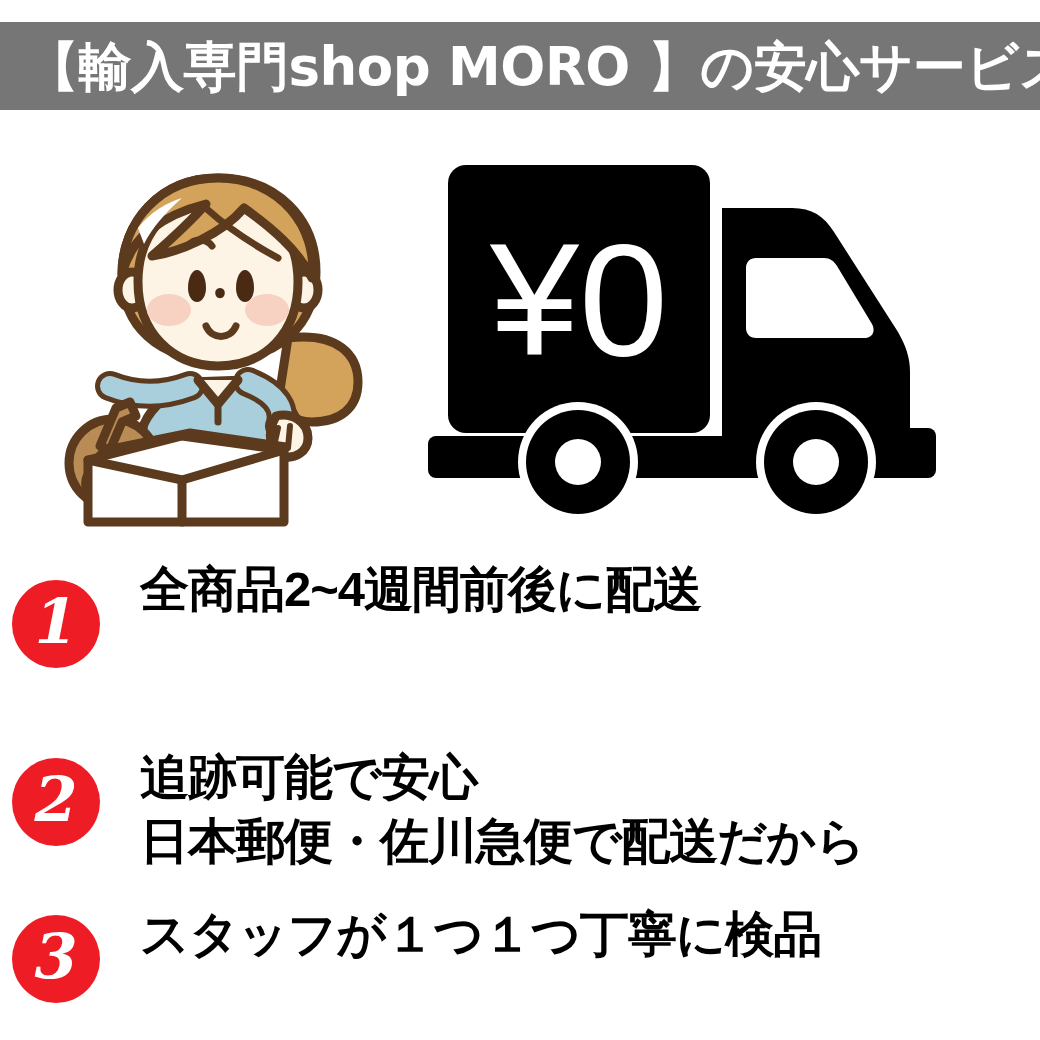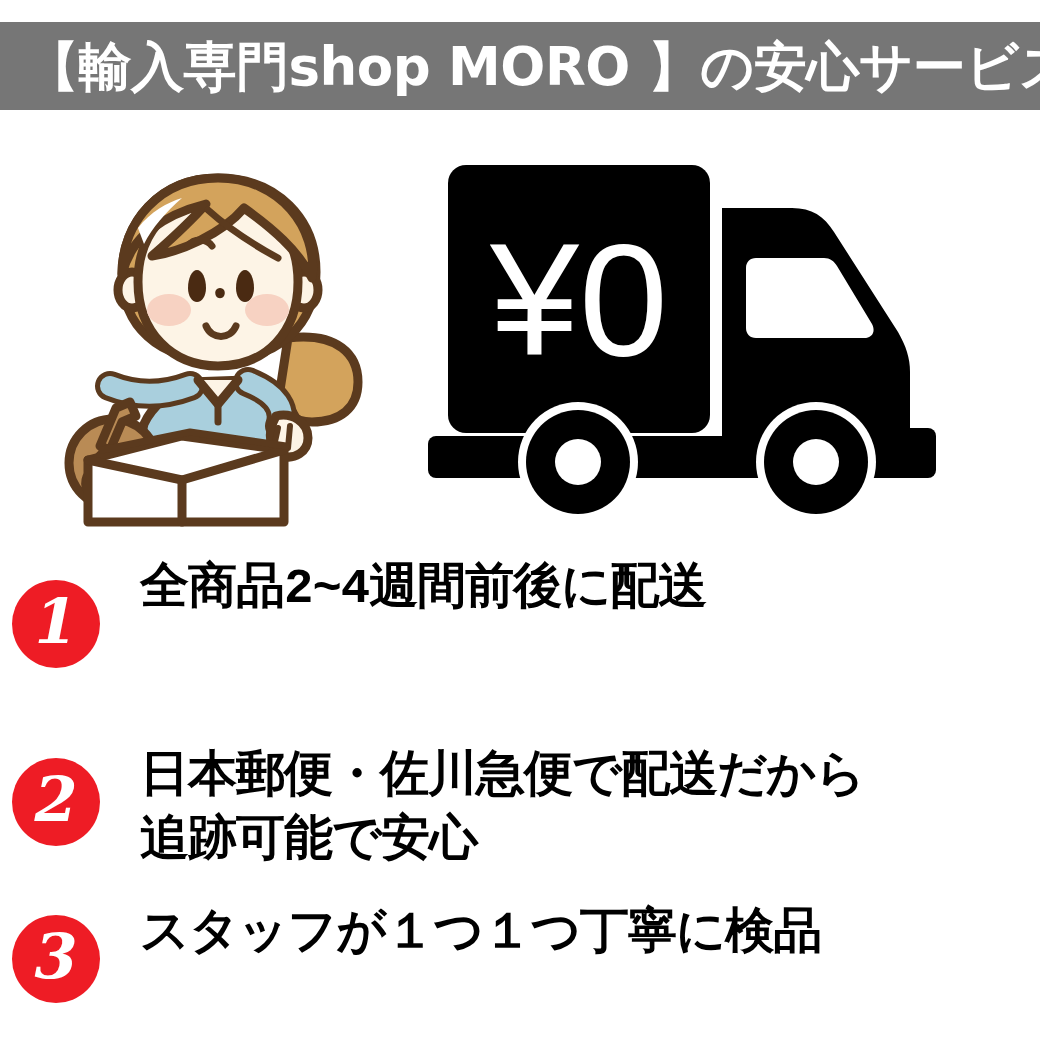--- a/index.html
+++ b/index.html
@@ -101,21 +101,21 @@
     font-style: italic;
     line-height: 1;
     transform: translateY(-2px);
   }
 
   .feature-text {
     position: absolute;
     left: 140px;
     width: 890px;
     color: #000000;
-    font-family: Liberation Mono, monospace;
+    font-family: Liberation Sans, sans-serif;
     font-weight: bold;
     font-size: 49px;
     line-height: 1.3;
     letter-spacing: -1px;
     white-space: nowrap;
   }
   .feature-line { display: block; }
   .feature-line.indent { padding-left: 30px; }
 
   
@@ -223,22 +223,22 @@
       <div class="feature-text">
         <span class="feature-line">全商品2~4週間前後に配送</span>
       </div>
     </div>
 
     <div class="feature feature-2">
       <div class="badge badge-2">
         <span class="badge-num">2</span>
       </div>
       <div class="feature-text">
+        <span class="feature-line">追跡可能で安心</span>
         <span class="feature-line">日本郵便・佐川急便で配送だから</span>
-        <span class="feature-line">追跡可能で安心</span>
       </div>
     </div>
 
     <div class="feature feature-3">
       <div class="badge badge-3">
         <span class="badge-num">3</span>
       </div>
       <div class="feature-text">
         <span class="feature-line">スタッフが１つ１つ丁寧に検品</span>
       </div>

